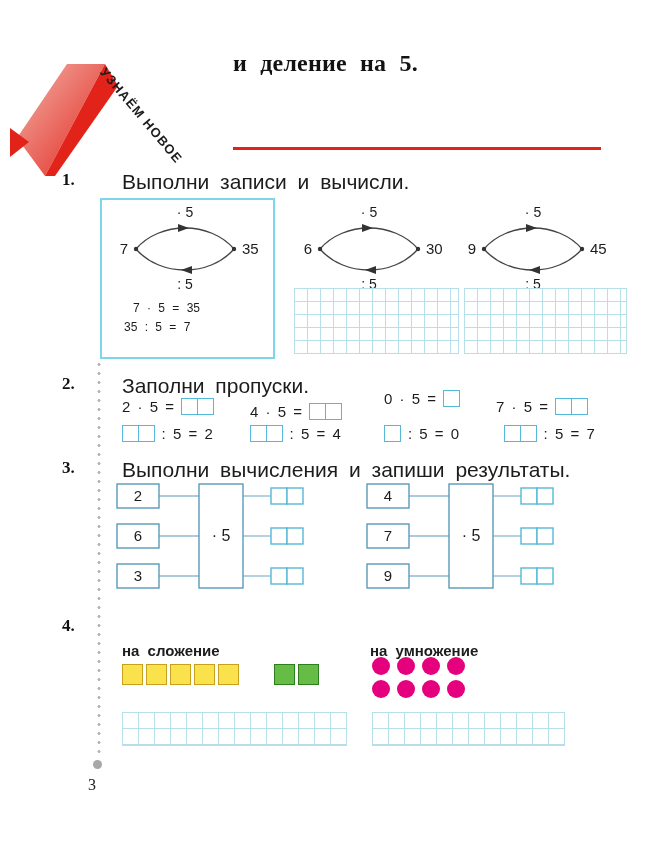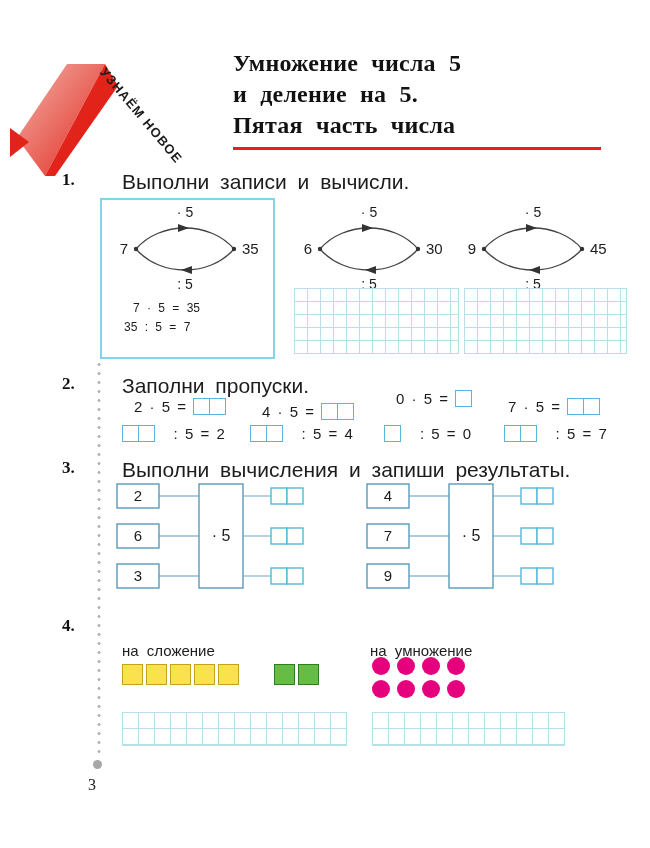--- a/index.html
+++ b/index.html
@@ -14,21 +14,21 @@
     font-family:"Liberation Serif", serif; font-weight:bold; font-size:24px;
     line-height:31px; color:#121212; letter-spacing:.2px; word-spacing:7px;
   }
   .redline { position:absolute; left:233px; top:147px; width:368px; height:3px; background:#e2231a; }
   
   .exnum {
     position:absolute; left:62px; width:34px;
     font-family:"Liberation Serif", serif; font-weight:bold; font-size:17px; color:#111;
   }
   .prompt { position:absolute; left:122px; font-size:21px; word-spacing:5px; }
-  .sublabel { position:absolute; font-size:15px; word-spacing:4px; }
+  .sublabel { position:absolute; font-size:15px; word-spacing:4px;font-weight:bold; }
   
   .bluebox { position:absolute; left:100px; top:198px; width:171px; height:157px; border:2px solid #7fd6e8; }
   svg text { font-family:"Liberation Sans", sans-serif; fill:#1c1c1c; }
   .oval  { position:absolute; }
   .num-t { font-size:15px; }
   .lbl-t { font-size:14px; }
   .example { position:absolute; left:124px; top:299px; font-size:12px; line-height:19px; word-spacing:4px; }
   .exline.l1 { padding-left:9px; }
   .grid13 {
     position:absolute;
@@ -39,21 +39,21 @@
   }
   .grid16 {
     position:absolute;
     background-image:
       repeating-linear-gradient(to right,  #b7dfea 0 1px, transparent 1px 16px),
       repeating-linear-gradient(to bottom, #b7dfea 0 1px, transparent 1px 16px);
     border-right:1px solid #b7dfea; border-bottom:1px solid #b7dfea;
   }
   
   .e2item { position:absolute; display:flex; align-items:center; gap:7px; height:20px; font-size:15px; }
-  .etext { word-spacing:3px; white-space:nowrap;margin-left:12px; }
+  .etext { word-spacing:3px; white-space:nowrap; }
   .cells { display:inline-flex; }
   .acell { width:17px; height:17px; border:1.4px solid #55b8d8; background:#fff; box-sizing:border-box; }
   .acell + .acell { margin-left:-1.4px; }
   
   .machine { position:absolute; }
   .m-line { stroke:#8fb9cf; stroke-width:1.3; }
   .m-box  { fill:#fff; stroke:#5a9ab8; stroke-width:1.4; }
   .m-cell { fill:#fff; stroke:#55b8d8; stroke-width:1.4; }
   .m-num  { font-size:15px; }
   .m-op   { font-size:16px; }
@@ -87,23 +87,21 @@
         <stop offset="1" stop-color="#e2231a"></stop>
       </linearGradient>
     </defs>
     <polygon points="62,6 100,6 40,118 12,80" fill="url(#rg)"></polygon>
     <polygon points="100,6 113,28 50,118 40,118" fill="#e2231a"></polygon>
     <polygon points="5,70 24,84 5,99" fill="#e2231a"></polygon>
     <text x="0" y="10" transform="translate(102,8) rotate(50)" font-size="13" font-weight="bold" fill="#e2231a" letter-spacing="1.2">УЗНАЁМ НОВОЕ</text>
   </svg>
 
   <div class="title">
-    <div>Умножение числа 5</div>
     <div>и деление на 5.</div>
-    <div>Пятая часть числа</div>
   </div>
   <div class="redline"></div>
 
   <div class="exnum" style="top:170px">1.</div>
   <div class="prompt" style="top:170px">Выполни записи и вычисли.</div>
 
   <div class="bluebox"></div>
 
   <svg class="oval" style="left:104px; top:205px" width="162" height="86" viewBox="0 0 162 86">
     <path d="M 32,44 C 56,16 106,16 130,44" fill="none" stroke="#444" stroke-width="1.3"></path>

